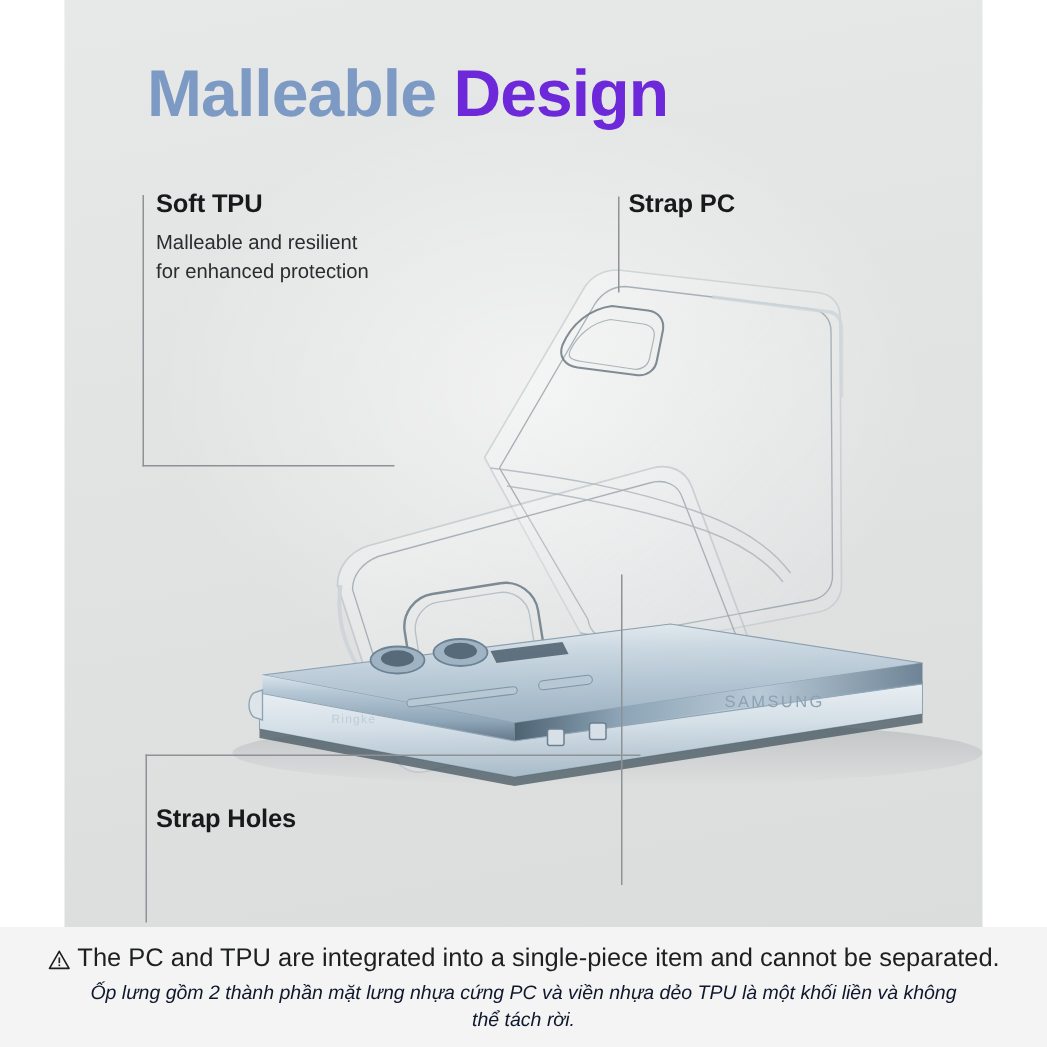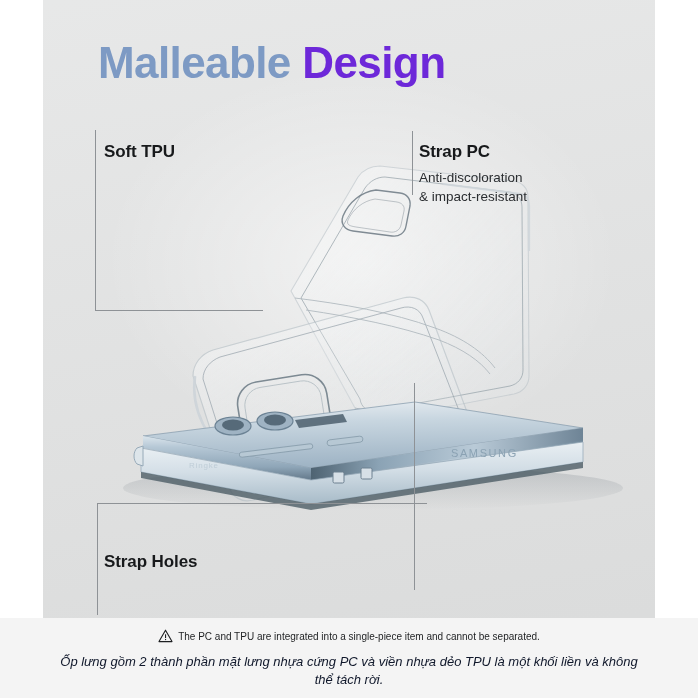--- a/index.html
+++ b/index.html
@@ -52,21 +52,21 @@
     letter-spacing: -0.6px;
     line-height: 1;
     white-space: nowrap;
   }
   .title .t1 { color: #7d9ac4; }
   .title .t2 { color: #6d28d9; }
 
   
   .callout { position: absolute; }
   .callout h3 {
-    margin: 16px 0 6px 0;
+    margin: 0 0 6px 0;
     font-size: 17px;
     font-weight: 700;
     color: #17191b;
     letter-spacing: -0.1px;
   }
   .callout p {
     margin: 0;
     font-size: 13.5px;
     line-height: 1.42;
     color: #2a2d30;
@@ -82,30 +82,30 @@
   .line.h { height: 1px; }
 
   #line-tpu-v   { left: 95px;  top: 130px; height: 181px; }
   #line-tpu-h   { left: 95px;  top: 310px; width: 168px; }
   #line-pc-v    { left: 412px; top: 131px; height: 64px; }
   #line-pc2-v   { left: 414px; top: 383px; height: 207px; }
   #line-strap-h { left: 97px;  top: 503px; width: 330px; }
   #line-strap-v { left: 97px;  top: 503px; height: 112px; }
 
   
-  #product { position: absolute; left: 43px; top: 76px; width: 612px; height: 440px; }
+  #product { position: absolute; left: 43px; top: 90px; width: 612px; height: 440px; padding-left: 32px; }
   #product svg { display:block; width:100%; height:100%; }
 
   
   .notice-en {
     position: absolute;
     left: 0; top: 629px;
     width: 698px;
     text-align: center;
-    font-size: 10px;
+    font-size: 17px;
     color: #1d1f21;
     line-height: 1.2;
   }
   .warn-icon {
     display: inline-block;
     vertical-align: -3px;
     margin-right: 5px;
   }
   .notice-vi {
     position: absolute;
@@ -253,26 +253,26 @@
 
   <div class="line v" id="line-tpu-v"></div>
   <div class="line h" id="line-tpu-h"></div>
   <div class="line v" id="line-pc-v"></div>
   <div class="line v" id="line-pc2-v"></div>
   <div class="line h" id="line-strap-h"></div>
   <div class="line v" id="line-strap-v"></div>
 
   <div class="callout" id="callout-tpu">
     <h3>Soft TPU</h3>
+    <p>Malleable and resilient
+for enhanced protection</p>
   </div>
 
   <div class="callout" id="callout-pc">
     <h3>Strap PC</h3>
-    <p>Anti-discoloration
-&amp; impact-resistant</p>
   </div>
 
   <div class="callout" id="callout-strap">
     <h3>Strap Holes</h3>
   </div>
 
   <div class="notice-en">
     <span class="warn-icon">
       <svg width="15" height="14" viewBox="0 0 15 14" aria-hidden="true">
         <path d="M7.5 1.2 L14 12.6 H1 Z" fill="none" stroke="#1d1f21" stroke-width="1.1" stroke-linejoin="round"></path>

